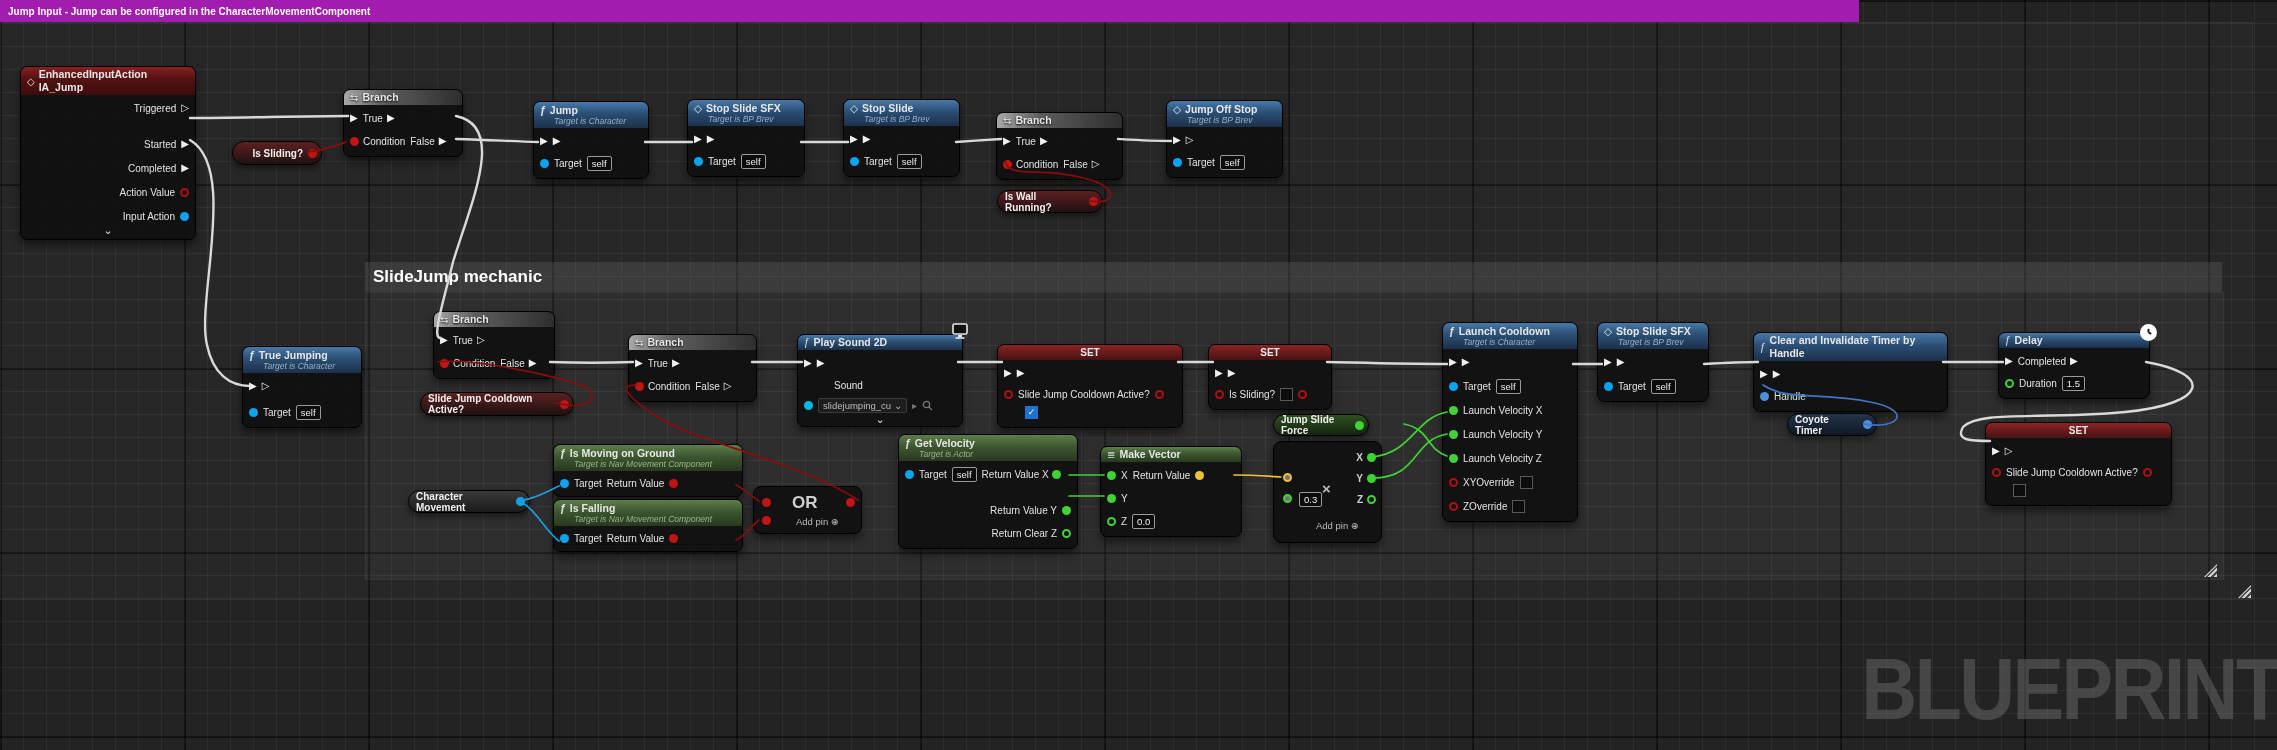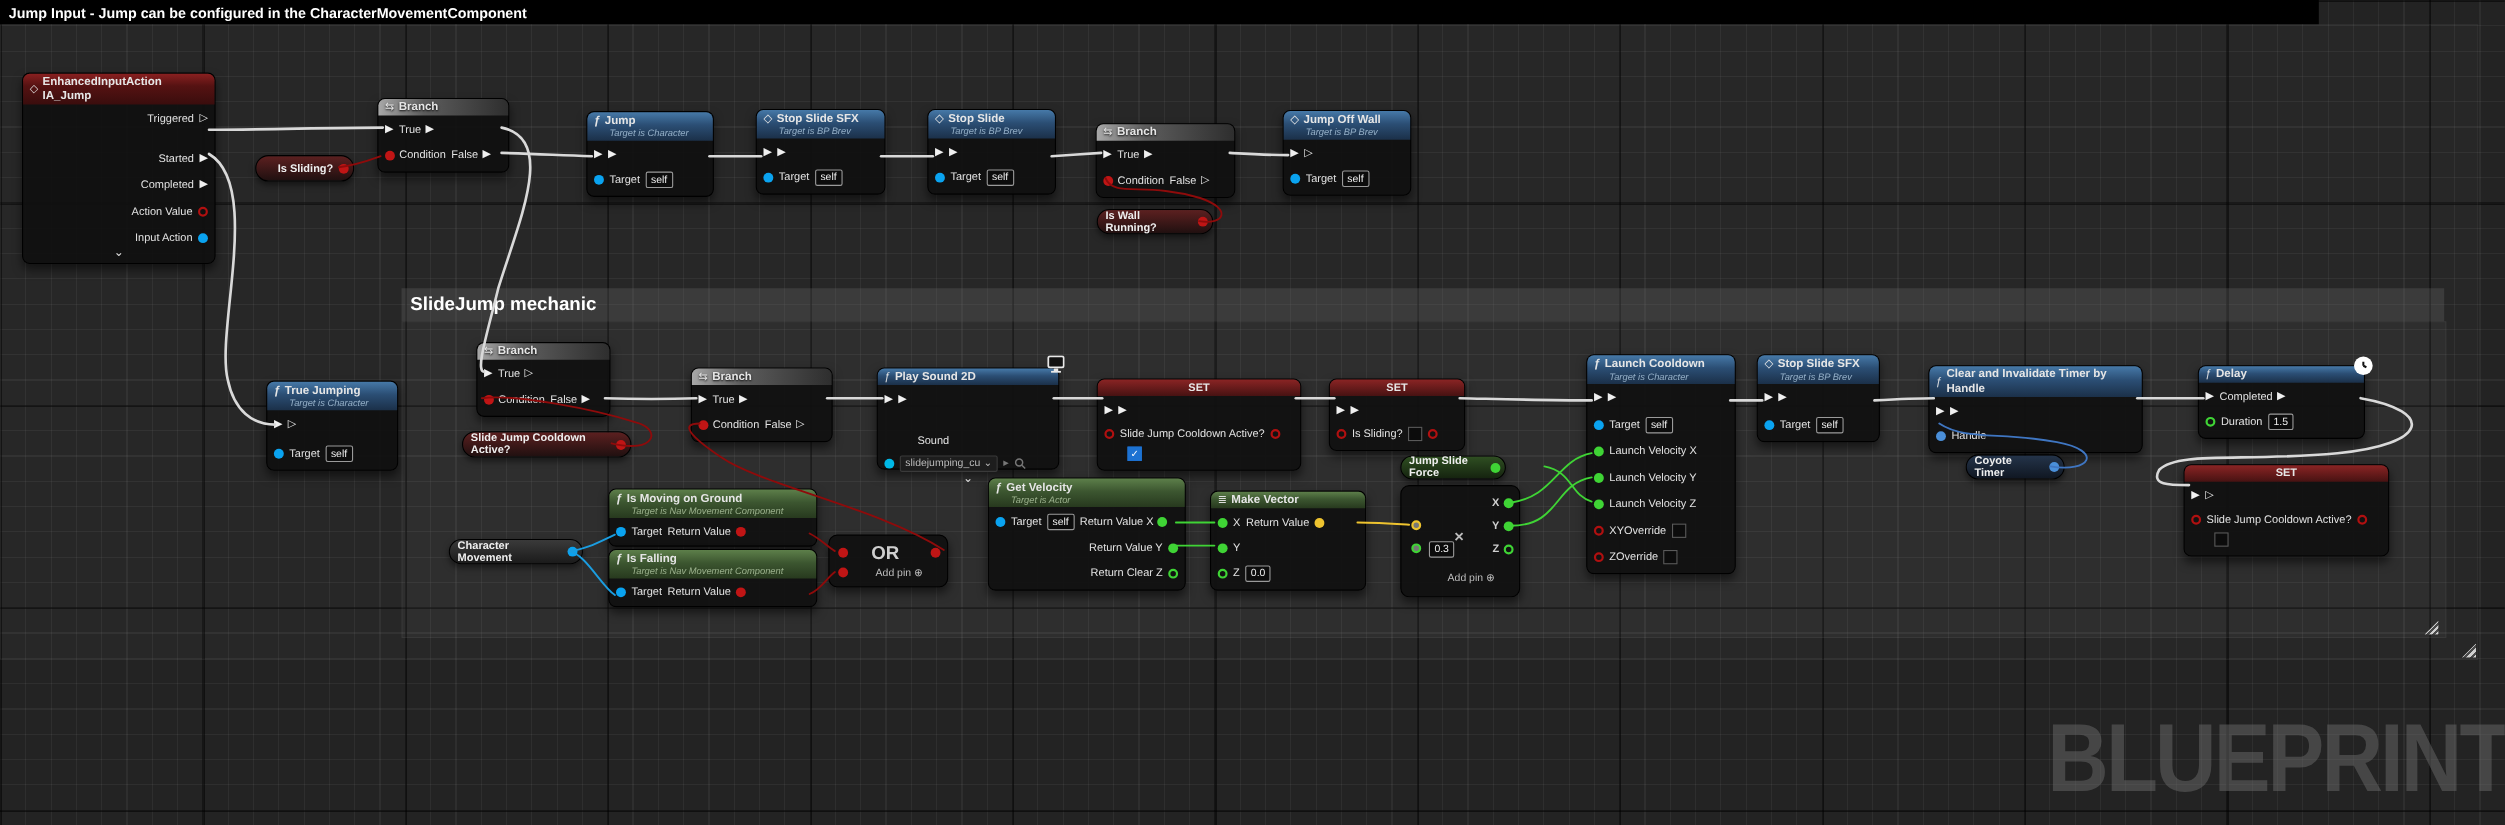--- a/index.html
+++ b/index.html
@@ -63,21 +63,21 @@
   .watermark{position:absolute;font-weight:bold;color:#6a6a6a;opacity:.5;letter-spacing:-3px;
     transform:scaleX(.88);transform-origin:right;z-index:1}
   svg.wires{position:absolute;left:0;top:0;z-index:20;pointer-events:none}
   .badge{position:absolute;width:17px;height:17px;border-radius:50%;background:#fff;z-index:12;
     display:flex;align-items:center;justify-content:center}
 </style>
 </head>
 <body>
 
 <div class="comment-body" style="left:0;top:22px;width:2251px;height:576px;background:rgba(255,255,255,.018)"></div>
-<div class="comment-head" style="left:0;top:0;width:2108px;height:22px;background:#000000;font-size:13px">
+<div class="comment-head" style="left:0;top:0;width:1859px;height:22px;background:#a21caf;font-size:10px">
   <span>Jump Input - Jump can be configured in the CharacterMovementComponent</span>
 </div>
 <div class="resize" style="left:2238px;top:585px"></div>
 
 <div class="comment-body" style="left:365px;top:292px;width:1857px;height:286px"></div>
 <div class="comment-head" style="left:365px;top:262px;width:1857px;height:30px;background:rgba(110,110,110,.28);font-size:17px">
   <span>SlideJump mechanic</span>
 </div>
 <div class="resize" style="left:2204px;top:564px"></div>
 
@@ -230,21 +230,21 @@
           <i class="pe h"></i>
         </span>
       </div>
   </div>
 </div>
 
 <div class="node" style="left:1166px;top:100px;width:117px">
   <div class="hd2 hd-blue">
       <div class="t">
         <span class="ic">◇</span>
-        <span>Jump Off Wall</span>
+        <span>Jump Off Stop</span>
       </div>
     <div class="s">Target is BP Brev</div>
     </div>
   <div class="rows">
     <div class="r split">
         <i class="pe"></i>
         <i class="pe h"></i>
       </div>
     <div class="r" style="margin-top:2px">
         <span class="pc solid" style="--c:#0aa3f0"></span>
@@ -340,21 +340,21 @@
 <div class="node" style="left:797px;top:334px;width:166px;height:93px">
   <div class="hd hd-blue">
       <span class="ic">ƒ</span>
     <span>Play Sound 2D</span>
     </div>
   <div class="rows">
     <div class="r split">
         <i class="pe"></i>
         <i class="pe"></i>
       </div>
-    <div class="r" style="padding-left:36px;margin-top:18px">
+    <div class="r" style="padding-left:36px;margin-top:2px">
         <span class="lbl">Sound</span>
       </div>
     <div class="r">
         <span class="pc solid" style="--c:#00b8e6"></span>
       <span class="box" style="background:#1d1d1d;border-color:#3a3a3a;color:#bbb;display:flex;gap:3px;align-items:center">
         <span>slidejumping_cu</span>
           <span>⌄</span>
         </span>
       <span style="color:#777;font-size:10px">▸</span>
       <svg width="11" height="11" viewBox="0 0 11 11">
@@ -617,21 +617,21 @@
         <span style="display:flex;align-items:center;gap:5px">
           <span class="pc solid" style="--c:#0aa3f0"></span>
         <span class="lbl">Target</span>
         <span class="box">self</span>
         </span>
       <span style="display:flex;align-items:center;gap:3px">
           <span class="lbl">Return Value X</span>
           <span class="pc solid" style="--c:#3fd435"></span>
         </span>
       </div>
-    <div class="r right" style="margin-top:4px">
+    <div class="r right" style="margin-top:16px">
         <span class="lbl">Return Value Y</span>
         <span class="pc solid" style="--c:#3fd435"></span>
       </div>
     <div class="r right" style="margin-top:3px">
         <span class="lbl">Return Clear Z</span>
         <span class="pc holl" style="--c:#3fd435"></span>
       </div>
   </div>
 </div>
 

